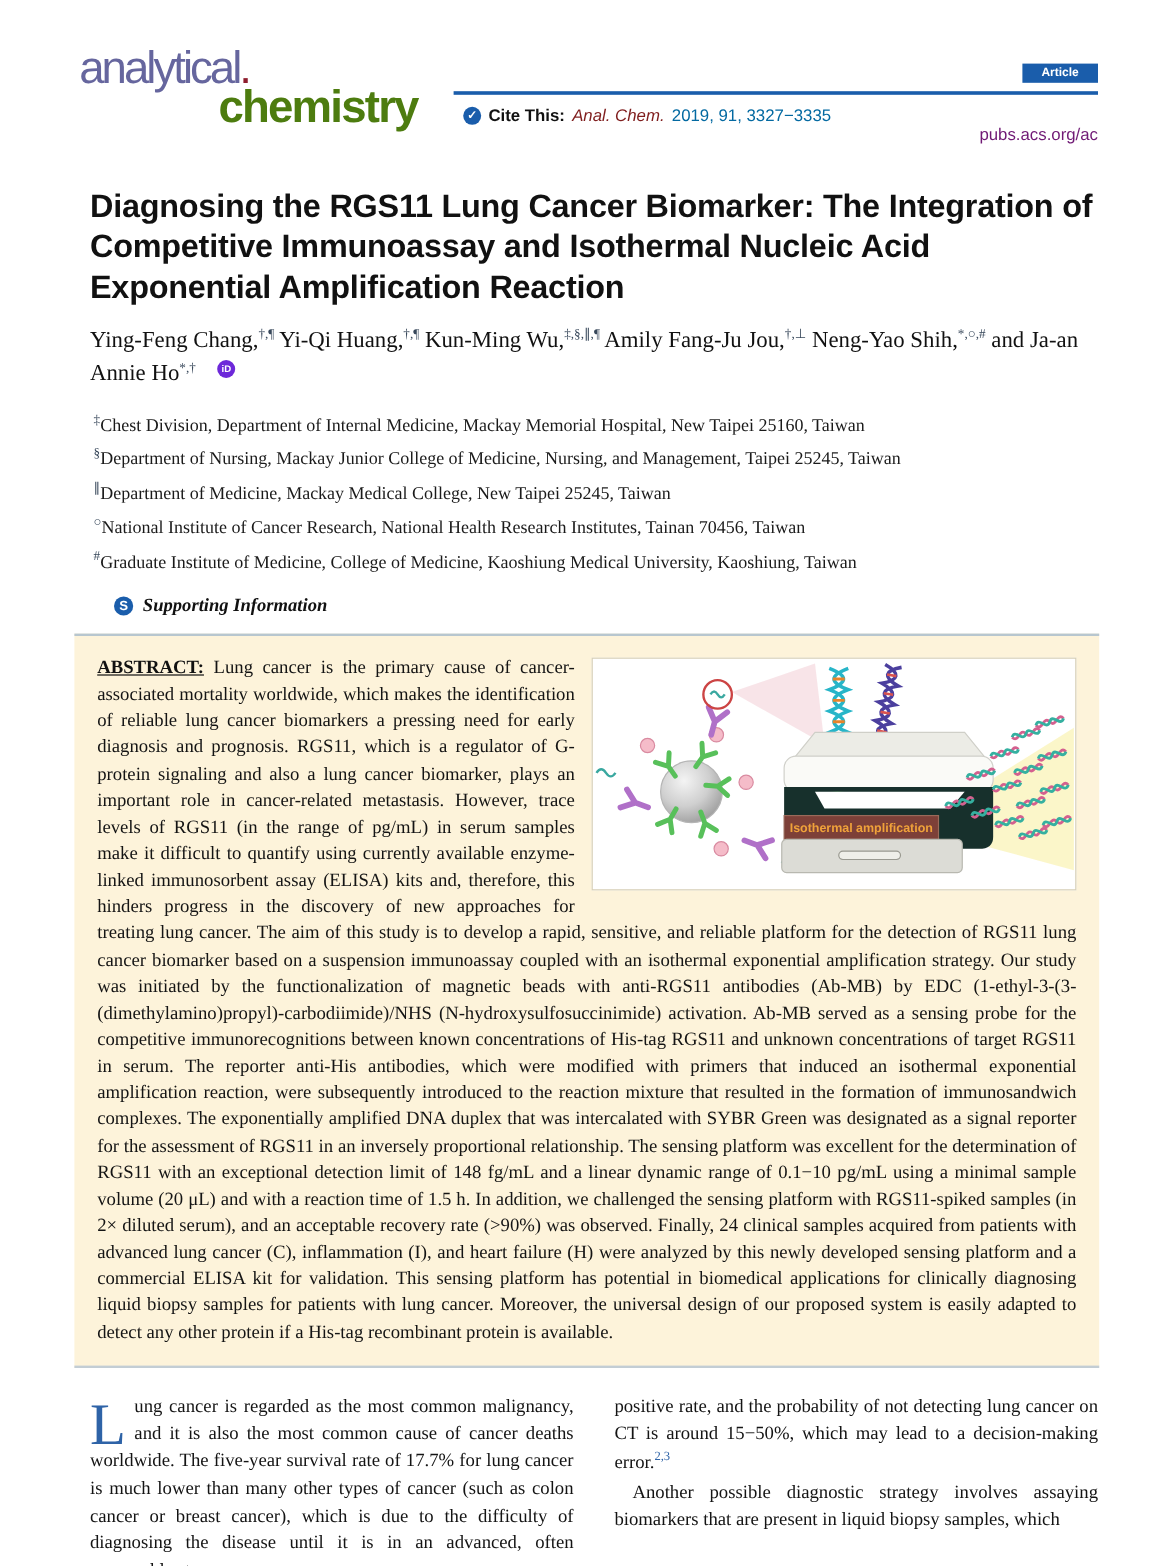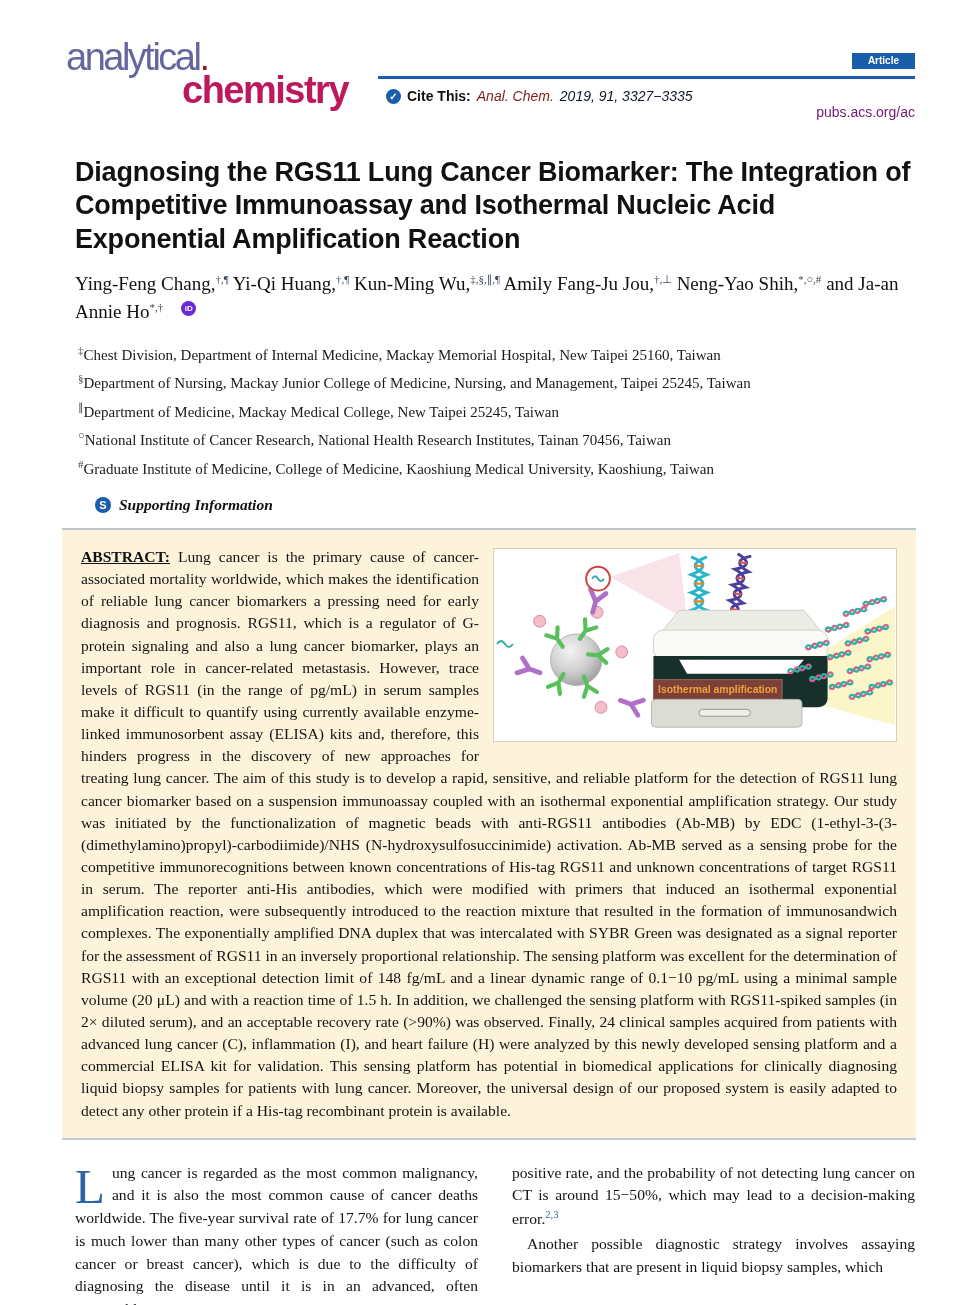--- a/index.html
+++ b/index.html
@@ -9,31 +9,31 @@
     font-family:"Liberation Serif", serif; color:#1a1a1a;
     display:flex; flex-direction:column; position:relative;
   }
   
   .header { position:relative; height:128px; }
   .logo { position:absolute; left:62px; top:36px; width:320px; height:84px; }
   .logo-top { position:absolute; left:4px; top:0; font-family:"Liberation Sans",sans-serif;
     font-weight:normal; font-size:38px; letter-spacing:-2.5px; color:#66669e; }
   .logo-dot { color:#8e1c2d; }
   .logo-bottom { position:absolute; left:120px; top:33px; font-family:"Liberation Sans",sans-serif;
-    font-weight:bold; font-size:38px; letter-spacing:-1.5px; color:#be185d; }
+    font-weight:bold; font-size:38px; letter-spacing:-1.5px; color:#4d7c0f; }
   .header-rule { position:absolute; left:378px; right:57px; top:76px; height:3px; background:#1a5dab; }
   .article-badge { position:absolute; right:57px; top:53px; background:#1a5dab; color:#fff;
     font-family:"Liberation Sans",sans-serif; font-weight:bold; font-size:10px; padding:2px 16px 3px; }
   .cite-row { position:absolute; left:386px; top:88px; display:flex; align-items:center; gap:6px;
     font-family:"Liberation Sans",sans-serif; font-size:14px; }
   .check-circle { width:15px; height:15px; border-radius:50%; background:#1a5dab; color:#fff;
     font-size:10px; line-height:15px; text-align:center; font-weight:bold; }
   .cite-label { font-weight:bold; color:#111; }
   .cite-journal { font-style:italic; color:#7f1d1d; }
-  .cite-rest { color:#0f172a;font-style:italic; }
+  .cite-rest { color:#0369a1; }
   .pubs-link { position:absolute; right:57px; top:104px; font-family:"Liberation Sans",sans-serif;
     font-size:14px; color:#701a75; }
   
   .title { margin:28px 55px 0 75px; font-family:"Liberation Sans",sans-serif; font-weight:bold;
     font-size:27px; line-height:1.24; color:#111; letter-spacing:-0.2px; }
   .authors { margin:14px 57px 0 75px; font-size:19px; line-height:1.45; color:#111; }
   .author sup, .affil sup { font-size:11px; color:#37475a; }
   .orcid { display:inline-block; width:15px; height:15px; border-radius:50%; background:#6d28d9;
     color:#fff; font-family:"Liberation Sans",sans-serif; font-size:8px; font-weight:bold;
     text-align:center; line-height:15px; vertical-align:super; margin-left:18px; }

